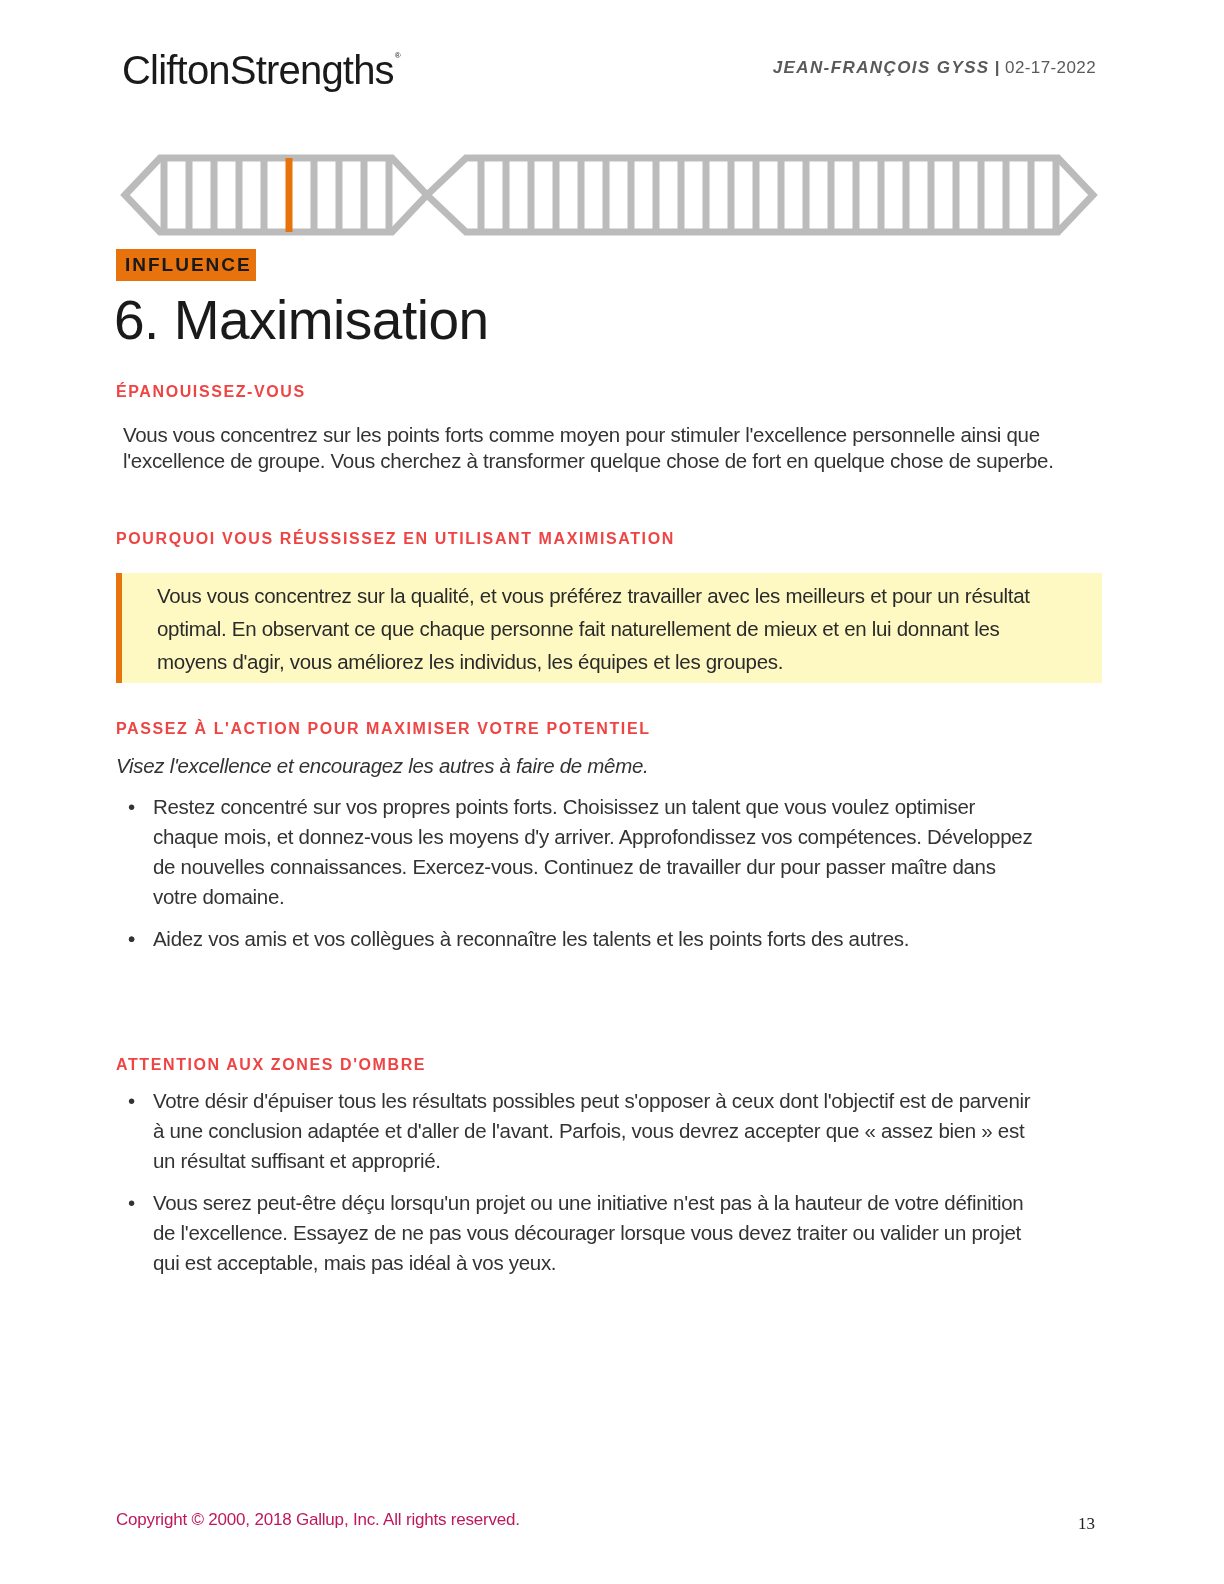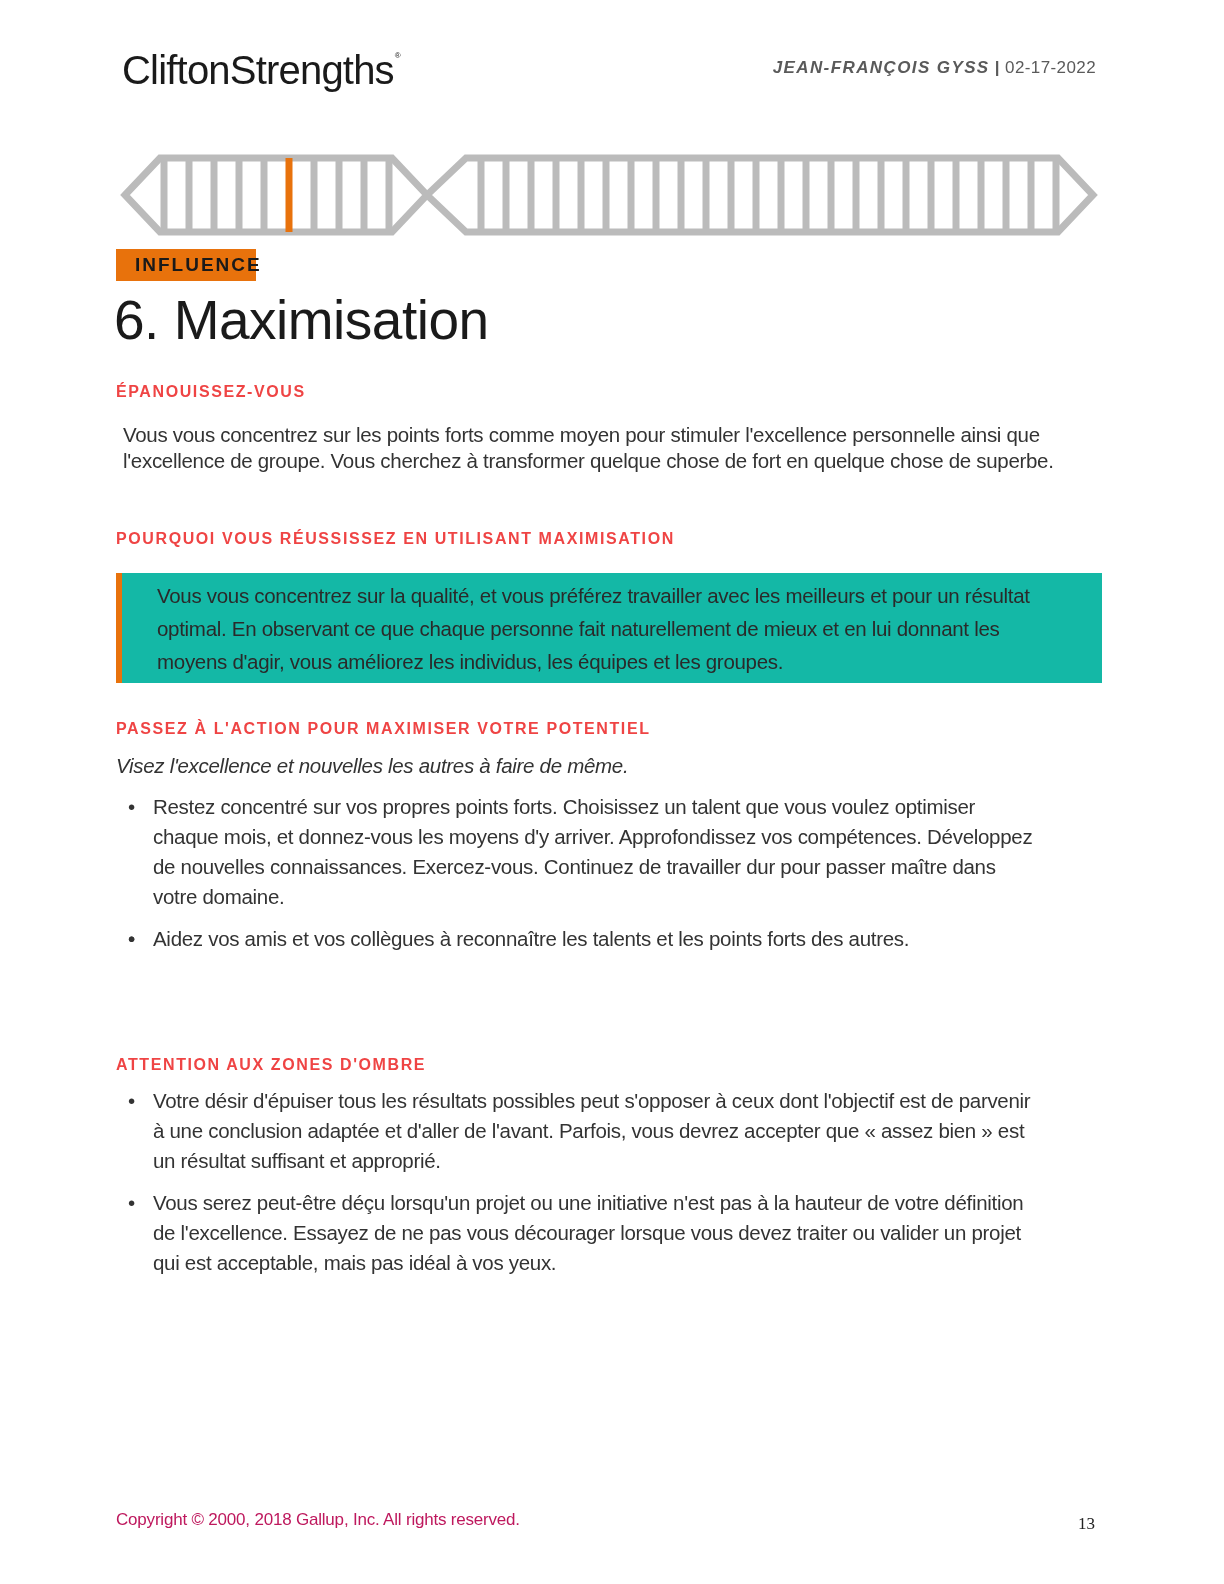--- a/index.html
+++ b/index.html
@@ -7,27 +7,27 @@
          font-family: "Liberation Sans", "DejaVu Sans", sans-serif; color: #222222; }
   .logo { position: absolute; left: 122px; top: 50px; font-size: 40px; letter-spacing: -0.8px;
           color: #1a1a1a; font-weight: 400; line-height: 1; }
   .logo sup { font-size: 8px; vertical-align: top; position: relative; top: 2px; margin-left: 1px; }
   .header-meta { position: absolute; right: 128px; top: 58px; font-size: 17px; color: #5a5a5a; letter-spacing: 0.4px; }
   .header-meta .name { font-weight: 700; letter-spacing: 1.4px; font-style: italic; }
   .header-meta .sep { font-weight: 700; }
   svg.ladder { position: absolute; left: 0; top: 140px; }
   .domain-badge { position: absolute; left: 116px; top: 249px; height: 32px; width: 140px; background: #e8720c;
                   color: #1a1a1a; font-weight: 700; font-size: 19px; letter-spacing: 2px; line-height: 32px;
-                  box-sizing: border-box; padding-left: 19px; }
+                  box-sizing: border-box; padding-left: 9px; }
   .theme-title { position: absolute; left: 114px; top: 290px; font-size: 55px; font-weight: 400; color: #1a1a1a;
                  margin: 0; letter-spacing: -0.5px; line-height: 1.1; }
   .section-heading { position: absolute; left: 116px; font-size: 16px; font-weight: 700; letter-spacing: 1.6px;
                      color: #ef4444; margin: 0; }
   .para { position: absolute; left: 116px; width: 990px; font-size: 20.5px; line-height: 26px; color: #333333; margin: 7px; letter-spacing: -0.3px; }
-  .quote-box { position: absolute; left: 116px; top: 573px; width: 986px; height: 110px; background: #14b8a6;
+  .quote-box { position: absolute; left: 116px; top: 573px; width: 986px; height: 110px; background: #fef9c3;
                border-left: 6px solid #e8720c; box-sizing: border-box; }
   .quote-box p { margin: 0; position: absolute; left: 35px; top: 6px; width: 890px; font-size: 20.5px; line-height: 33px;
                  color: #2a2a2a; letter-spacing: -0.3px; }
   .italic-lead { position: absolute; left: 116px; top: 754px; font-style: italic; font-size: 20.5px; color: #333333; margin: 0; letter-spacing: -0.3px; }
   ul.bullets { position: absolute; left: 116px; width: 920px; margin: 0; padding: 0; list-style: none; }
   ul.bullets li { position: relative; padding-left: 37px; font-size: 20.5px; line-height: 30px; color: #333333;
                   margin-bottom: 12px; letter-spacing: -0.3px; }
   ul.bullets li .dot { position: absolute; left: 12px; top: 0; }
   .footer-copy { position: absolute; left: 116px; top: 1510px; font-size: 17px; color: #be185d; letter-spacing: -0.2px; }
   .page-num { position: absolute; left: 1078px; top: 1514px; font-family: "Liberation Serif", "DejaVu Serif", serif; font-size: 17px; color: #222222; }
@@ -90,21 +90,21 @@
 
 <h2 class="section-heading" style="top:383px">ÉPANOUISSEZ-VOUS</h2>
 <p class="para" style="top:415px">Vous vous concentrez sur les points forts comme moyen pour stimuler l'excellence personnelle ainsi que l'excellence de groupe. Vous cherchez à transformer quelque chose de fort en quelque chose de superbe.</p>
 
 <h2 class="section-heading" style="top:530px">POURQUOI VOUS RÉUSSISSEZ EN UTILISANT MAXIMISATION</h2>
 <div class="quote-box">
   <p>Vous vous concentrez sur la qualité, et vous préférez travailler avec les meilleurs et pour un résultat optimal. En observant ce que chaque personne fait naturellement de mieux et en lui donnant les moyens d'agir, vous améliorez les individus, les équipes et les groupes.</p>
 </div>
 
 <h2 class="section-heading" style="top:720px">PASSEZ À L'ACTION POUR MAXIMISER VOTRE POTENTIEL</h2>
-<p class="italic-lead">Visez l'excellence et nouvelles les autres à faire de même.</p>
+<p class="italic-lead">Visez l'excellence et encouragez les autres à faire de même.</p>
 <ul class="bullets" style="top:792px">
   <li><span class="dot">•</span><span>Restez concentré sur vos propres points forts. Choisissez un talent que vous voulez optimiser chaque mois, et donnez-vous les moyens d'y arriver. Approfondissez vos compétences. Développez de nouvelles connaissances. Exercez-vous. Continuez de travailler dur pour passer maître dans votre domaine.</span></li>
   <li><span class="dot">•</span></li>
   <li><span class="dot">•</span><span>Aidez vos amis et vos collègues à reconnaître les talents et les points forts des autres.</span></li>
 </ul>
 
 <h2 class="section-heading" style="top:1056px">ATTENTION AUX ZONES D'OMBRE</h2>
 <ul class="bullets" style="top:1086px; width:930px">
   <li><span class="dot">•</span><span>Votre désir d'épuiser tous les résultats possibles peut s'opposer à ceux dont l'objectif est de parvenir à une conclusion adaptée et d'aller de l'avant. Parfois, vous devrez accepter que « assez bien » est un résultat suffisant et approprié.</span></li>
   <li><span class="dot">•</span><span>Vous serez peut-être déçu lorsqu'un projet ou une initiative n'est pas à la hauteur de votre définition de l'excellence. Essayez de ne pas vous décourager lorsque vous devez traiter ou valider un projet qui est acceptable, mais pas idéal à vos yeux.</span></li>

